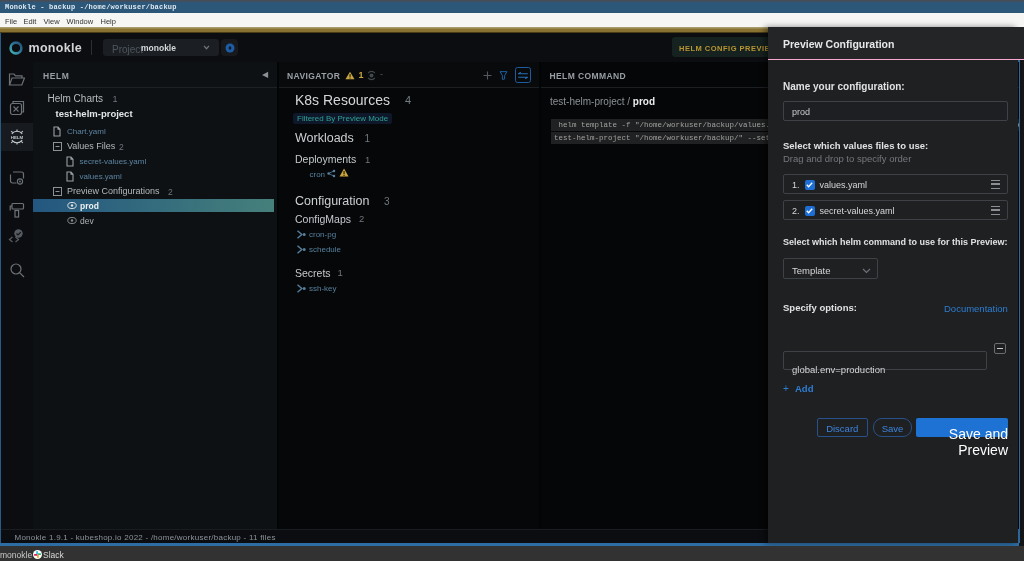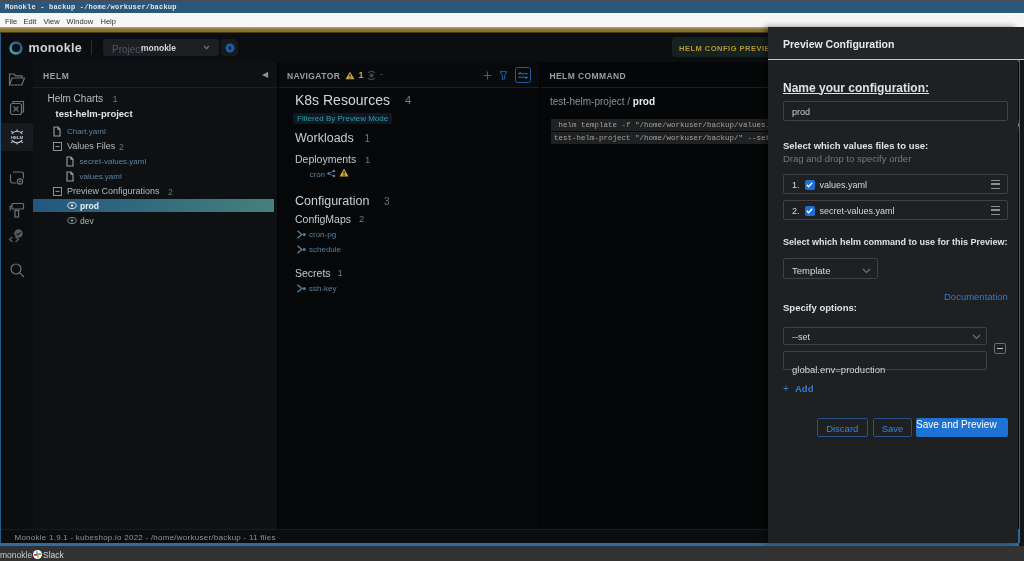--- a/index.html
+++ b/index.html
@@ -258,21 +258,21 @@
 
 <div class="abs" style="left:1px;top:529px;width:1009px;height:14px;background:#0b0d10;border-top:1px solid #191c20;">
   <div class="abs" style="left:13.5px;top:3px;font-size:8px;color:#8d949b;letter-spacing:0.25px;">Monokle 1.9.1 - kubeshop.io 2022 - /home/workuser/backup - 11 files</div>
 </div>
 
 <div class="abs" style="left:768px;top:27px;width:250px;height:516px;background:#1f2022;box-shadow:-3px 0 6px rgba(0,0,0,0.45);">
   <div class="abs" style="left:0;top:0;width:286px;height:33px;background:#242527;border-bottom:1px solid #f9a8d4;">
     <div class="abs" style="left:15px;top:10.5px;font-size:10.5px;font-weight:bold;color:#e6e8ea;">Preview Configuration</div>
   </div>
 
-  <div class="abs" style="left:15px;top:53.5px;font-size:12px;font-weight:bold;color:#dfe1e3;text-decoration:underline;">Name your configuration:</div>
+  <div class="abs" style="left:15px;top:53.5px;font-size:10px;font-weight:bold;color:#dfe1e3;">Name your configuration:</div>
   <div class="abs" style="left:15px;top:73.5px;width:225px;height:20px;border:1px solid #3e4145;border-radius:2px;background:#1e1f22;">
     <div class="abs" style="left:8px;top:5px;font-size:9px;color:#c9cccf;">prod</div>
   </div>
 
   <div class="abs" style="left:15px;top:112.5px;font-size:9.5px;font-weight:bold;color:#dfe1e3;">Select which values files to use:</div>
   <div class="abs" style="left:15px;top:125.5px;font-size:9.5px;color:#75787c;">Drag and drop to specify order</div>
   <div class="abs" style="left:15px;top:147px;width:225px;height:19.5px;border:1px solid #3e4145;border-radius:2px;">
     <div class="abs" style="left:8px;top:4.5px;font-size:9px;color:#d5d7d9;">1.</div>
     <div class="abs" style="left:20.5px;top:4.5px;width:10px;height:10px;background:#1d6fd6;border-radius:2px;"></div>
     <svg class="abs" style="left:22px;top:7px;" width="7" height="6" viewBox="0 0 7 6">
@@ -297,44 +297,38 @@
 
   <div class="abs" style="left:15px;top:209.5px;font-size:9px;font-weight:bold;color:#dfe1e3;white-space:nowrap;">Select which helm command to use for this Preview:</div>
   <div class="abs" style="left:15px;top:231px;width:95px;height:21px;border:1px solid #3e4145;border-radius:2px;">
     <div class="abs" style="left:8px;top:5.5px;font-size:9.5px;color:#d5d7d9;">Template</div>
     <svg class="abs" style="left:78px;top:8.5px;" width="9" height="6" viewBox="0 0 9 6">
         <path d="M1 1 L4.5 4.5 L8 1" fill="none" stroke="#70747a" stroke-width="1.1"></path>
       </svg>
   </div>
 
   <div class="abs" style="left:15px;top:274.5px;font-size:9.5px;font-weight:bold;color:#dfe1e3;">Specify options:</div>
-  <div class="abs" style="left:176px;top:264px;font-size:9.5px;color:#2d7dd2;text-align:center;">Documentation</div>
-  <div class="abs" style="left:15px;top:299.5px;width:204px;height:18px;border:1px solid #3e4145;border-radius:2px;">
-    <div class="abs" style="left:8px;top:4px;font-size:9px;color:#d5d7d9;">--set</div>
-    <svg class="abs" style="left:188px;top:6.5px;" width="9" height="6" viewBox="0 0 9 6">
-        <path d="M1 1 L4.5 4.5 L8 1" fill="none" stroke="#70747a" stroke-width="1.1"></path>
-      </svg>
-  </div>
+  <div class="abs" style="left:176px;top:276px;font-size:9.5px;color:#2d7dd2;text-align:center;">Documentation</div>
   <div class="abs" style="left:226px;top:315.5px;width:11.5px;height:11.5px;border:1px solid #6b6e71;border-radius:2px;">
     <div class="abs" style="left:2px;top:4.2px;width:5.5px;height:1.3px;background:#c7c9cb;"></div>
   </div>
   <div class="abs" style="left:15px;top:323.5px;width:204px;height:19.5px;border:1px solid #3e4145;border-radius:2px;">
     <div class="abs" style="left:8px;top:12px;font-size:9.5px;color:#d5d7d9;">global.env=production</div>
   </div>
   <div class="abs" style="left:15px;top:355.5px;font-size:10px;color:#2d7dd2;">+</div>
   <div class="abs" style="left:27px;top:356px;font-size:9.5px;font-weight:bold;color:#2d7dd2;">Add</div>
 
   <div class="abs" style="left:49px;top:391px;width:50.5px;height:19px;border:1px solid #28508a;border-radius:2px;">
     <div style="margin-top:4px;text-align:center;font-size:9.5px;color:#3c84dd;">Discard</div>
   </div>
-  <div class="abs" style="left:105px;top:391px;width:39px;height:19px;border:1px solid #28508a;border-radius:2px;">
+  <div class="abs" style="left:105px;top:391px;width:39px;height:19px;border:1px solid #28508a;border-radius:9px;">
     <div style="margin-top:4px;text-align:center;font-size:9.5px;color:#3c84dd;">Save</div>
   </div>
   <div class="abs" style="left:148px;top:391px;width:92px;height:19px;background:#1d72d3;border-radius:2px;">
-    <div style="margin-top:1px;text-align:left;font-size:10px;color:#fff;">Save and Preview</div>
+    <div style="margin-top:8px;text-align:right;font-size:14px;color:#fff;">Save and Preview</div>
   </div>
 </div>
 
 <div class="abs" style="left:0;top:545.5px;width:1024px;height:15.5px;background:#323233;">
   <div class="abs" style="left:0px;top:4px;font-size:8.5px;color:#c9c9c9;">monokle</div>
   <svg class="abs" style="left:32.5px;top:4.5px;" width="9" height="9" viewBox="0 0 20 20">
     <circle cx="10" cy="10" r="10" fill="#fff"></circle>
     <path d="M7 4 a2 2 0 1 1 4 0 v4 a2 2 0 1 1 -4 0 Z" fill="#36c5f0"></path>
     <path d="M16 7 a2 2 0 1 1 0 4 h-4 a2 2 0 1 1 0 -4 Z" fill="#2eb67d"></path>
     <path d="M13 16 a2 2 0 1 1 -4 0 v-4 a2 2 0 1 1 4 0 Z" fill="#ecb22e"></path>

